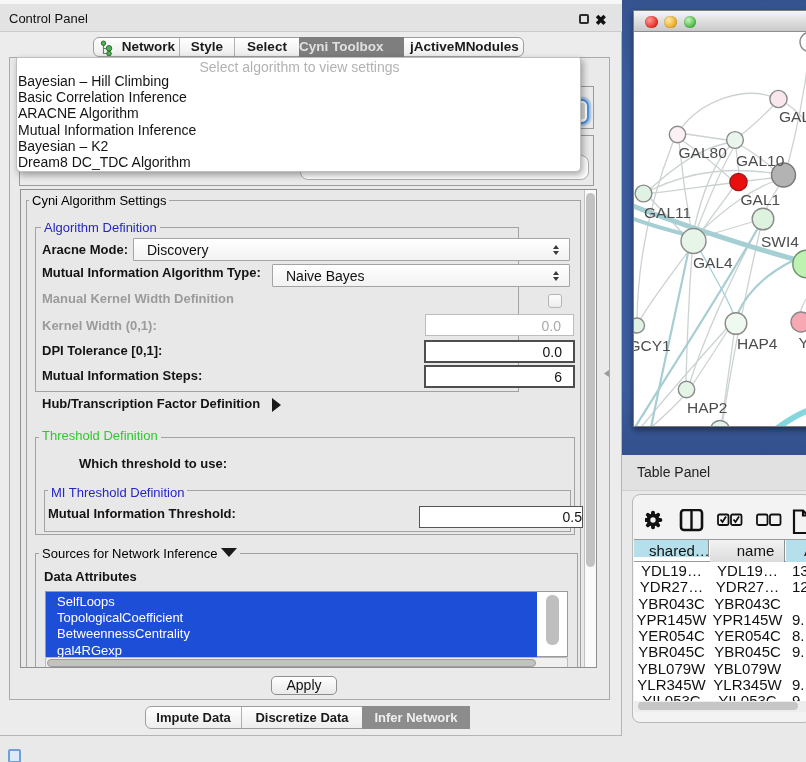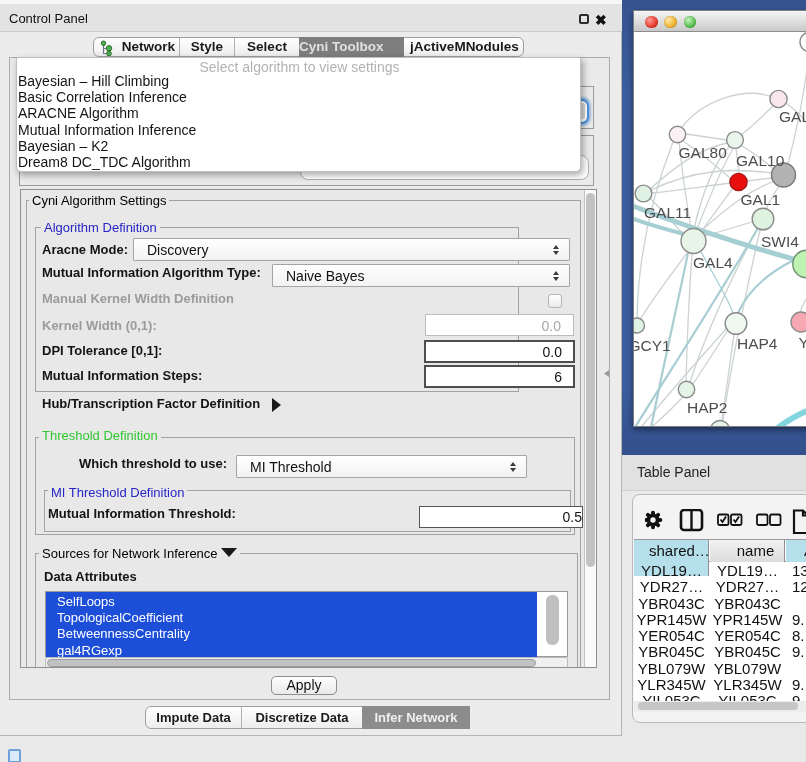--- a/index.html
+++ b/index.html
@@ -81,24 +81,20 @@
     <div class="lbl" style="left:21px;top:178px">Mutual Information Steps:</div>
     <div class="fld" style="left:403px;top:175px;width:151px;height:23px;border:2px solid #4e4e4e;color:#111;line-height:20px;padding-right:11px">6</div>
 
     <div class="lbl" style="left:21px;top:206px">Hub/Transcription Factor Definition</div>
     <div class="abs" style="left:251px;top:208px;width:0;height:0;border-top:7px solid transparent;border-bottom:7px solid transparent;border-left:9px solid #1a1a1a"></div>
 
     <div class="grp" style="left:14px;top:247px;width:540px;height:98px">
       <span class="gtit" style="background:#e8e8e8;color:#2fc92f;left:3px;top:-10px">Threshold Definition</span>
     </div>
     <div class="lbl" style="left:58px;top:266px">Which threshold to use:</div>
-    <div class="combo" style="left:215px;top:265px;width:291px;height:23px">
-        <span class="tx">MI Threshold</span>
-        <span class="spin"></span>
-      </div>
     <div class="grp" style="left:23px;top:300px;width:527px;height:42px">
       <span class="gtit" style="background:#e8e8e8;color:#2525c8;left:3px;top:-6px">MI Threshold Definition</span>
     </div>
     <div class="lbl" style="left:27px;top:316px">Mutual Information Threshold:</div>
     <div class="fld" style="left:398px;top:316px;width:164px;height:22px;border:1px solid #555;color:#111;line-height:20px;">0.5</div>
 
     <div class="grp" style="left:14px;top:363px;width:543px;height:340px">
       <span class="gtit" style="background:#e8e8e8;left:3px">Sources for Network Inference <span style="display:inline-block;width:0;height:0;border-left:8px solid transparent;border-right:8px solid transparent;border-top:9px solid #1a1a1a;vertical-align:1px"></span></span>
     </div>
     <div class="lbl" style="left:23px;top:379px">Data Attributes</div>
@@ -244,21 +240,21 @@
     </g>
 
     <g stroke="#111" fill="none" stroke-width="2.2">
       <path d="M149 1.5 L158 1.5 L163 6.5 L163 24 L149 24 Z"></path>
       <path d="M158 1.5 L158 6.5 L163 6.5"></path>
     </g>
   </svg>
 
   <div class="abs" style="left:1px;top:44px;width:178px;height:162px;background:#fff;font-size:15px;color:#111">
     <div class="abs" style="left:0;top:0;width:178px;height:23px;border-top:1px solid #9a9a9a;border-bottom:1px solid #9a9a9a">
-      <div class="abs" style="left:0;top:0;width:75px;height:36px;background:#b5dfea;border-right:1px solid #8f8f8f;text-align:center;line-height:22px;padding-left:15px">shared…</div>
+      <div class="abs" style="left:0;top:0;width:75px;height:17px;background:#b5dfea;border-right:1px solid #8f8f8f;text-align:center;line-height:22px;padding-left:15px">shared…</div>
       <div class="abs" style="left:76px;top:0;width:75px;height:22px;background:linear-gradient(#f2f2f2,#dcdcdc);border-right:1px solid #8f8f8f;text-align:center;line-height:22px;padding-left:17px">name</div>
       <div class="abs" style="left:152px;top:0;width:26px;height:22px;background:#b5dfea;text-align:left;line-height:22px;padding-left:18px">A</div>
     </div>
     <div class="abs" style="left:0;top:24px;width:178px;height:138px;overflow:hidden;line-height:16.3px">
       <div class="abs" style="left:0;top:0;width:75px;text-align:center">YDL19…<br>YDR27…<br>YBR043C<br>YPR145W<br>YER054C<br>YBR045C<br>YBL079W<br>YLR345W<br>YIL053C</div>
       <div class="abs" style="left:76px;top:0;width:75px;text-align:center">YDL19…<br>YDR27…<br>YBR043C<br>YPR145W<br>YER054C<br>YBR045C<br>YBL079W<br>YLR345W<br>YIL053C</div>
       <div class="abs" style="left:158px;top:0;width:30px">13<br>12<br>&nbsp;<br>9.<br>8.<br>9.<br>&nbsp;<br>9.<br>9.</div>
     </div>
   </div>
 

